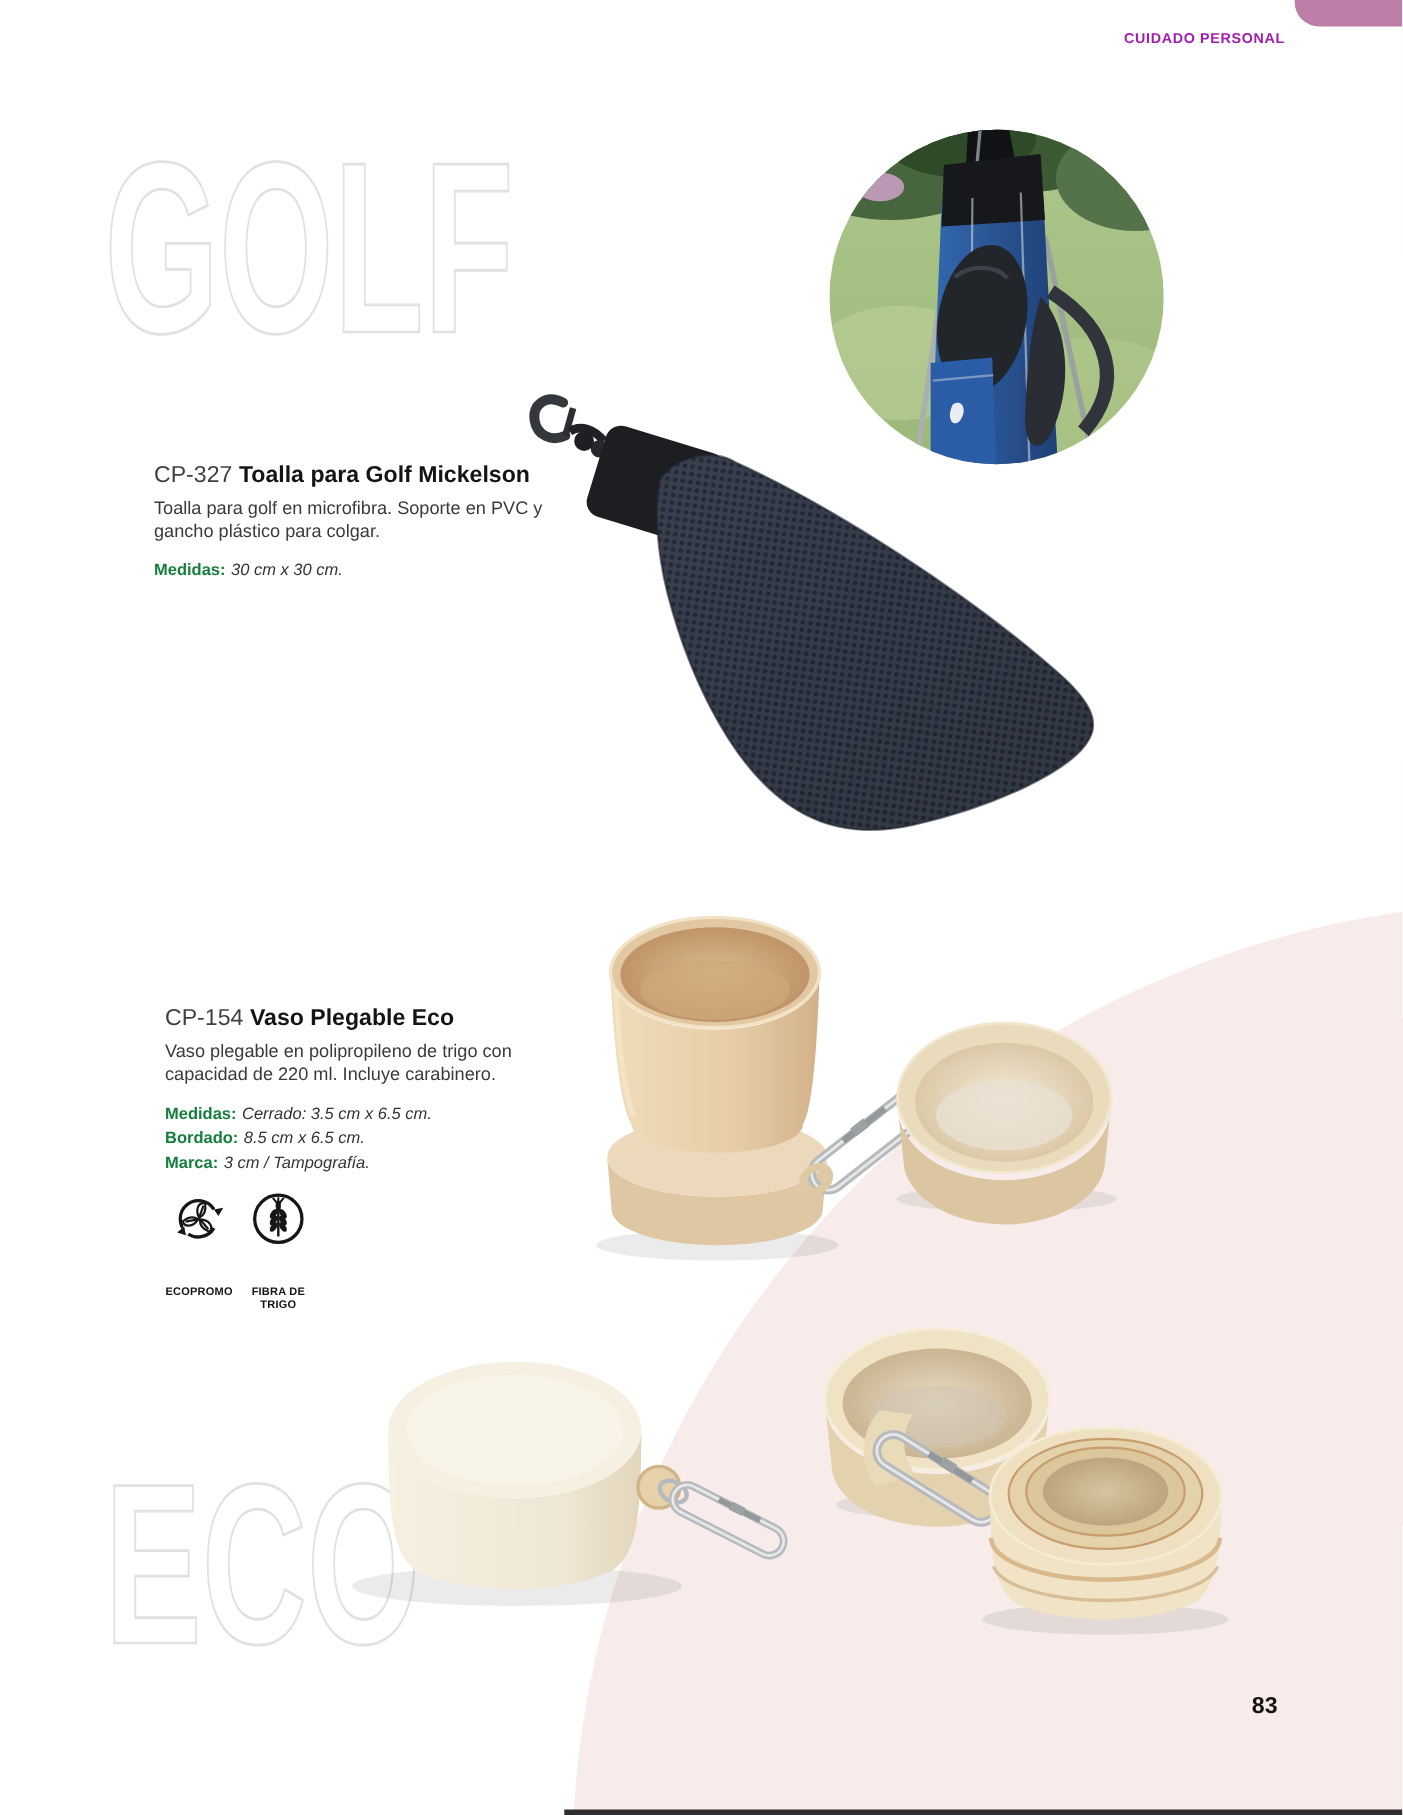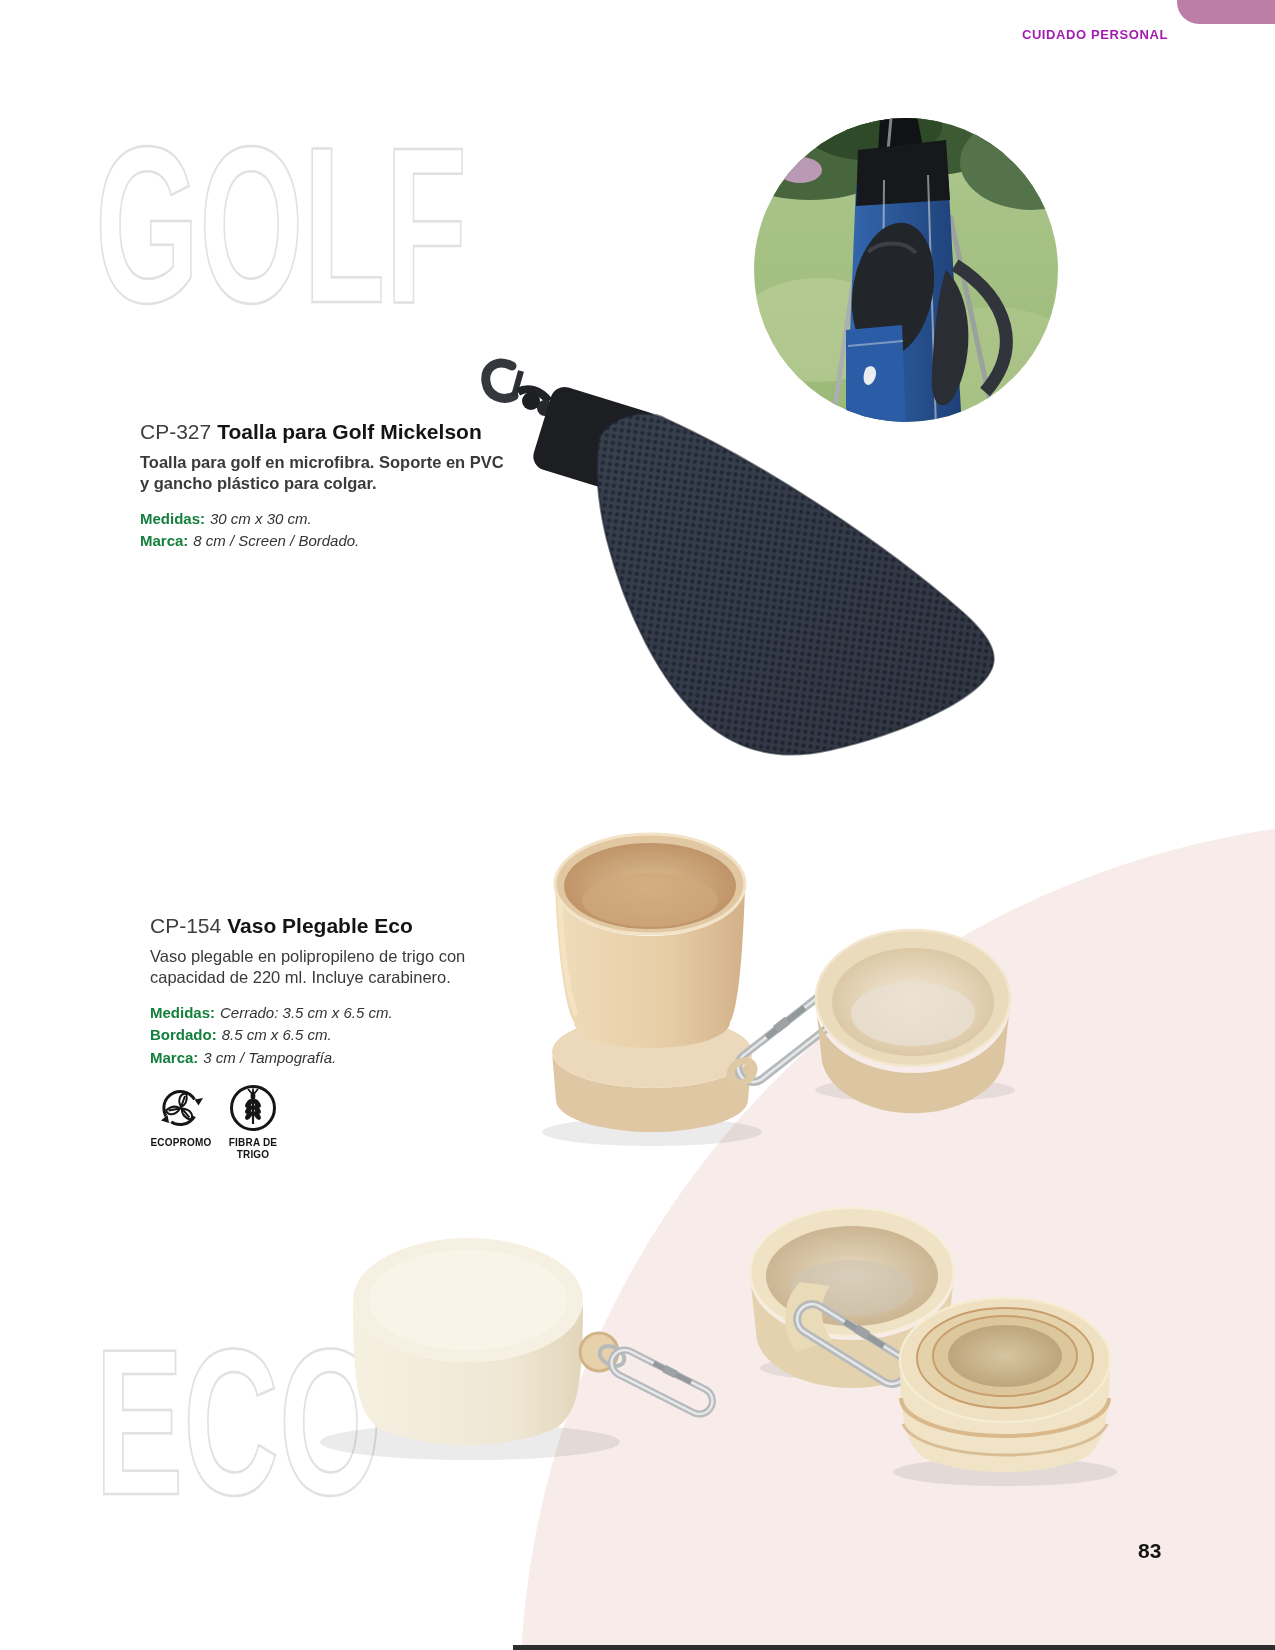--- a/index.html
+++ b/index.html
@@ -18,27 +18,27 @@
                background:#2d2d2d;z-index:3;}
   .watermarks{z-index:1;}
   .photos{z-index:3;}
   
   .product-block{position:absolute;z-index:4;}
   #product-1{left:140px;top:420px;width:390px;}
   #product-2{left:150px;top:914px;width:365px;}
   .product-title{font-size:21px;color:#3f3f3f;white-space:nowrap;}
   .product-title .name{font-weight:bold;color:#141414;margin-left:6px;}
   .product-desc{margin-top:8px;font-size:16.5px;line-height:1.3;color:#3a3a3a;}
-  #product-1 .product-desc{width:370px;font-weight:bold;}
+  #product-1 .product-desc{width:370px;}
   #product-2 .product-desc{width:350px;}
   .product-specs{margin-top:13px;font-size:15px;line-height:1.5;}
   .spec-label{font-weight:bold;color:#15803d;}
   .spec-value{font-style:italic;color:#333;margin-left:5px;}
   .badges{margin-top:14px;display:flex;gap:14px;margin-left:2px;}
-  .badge{display:flex;flex-direction:column;align-items:center;width:58px;}
+  .badge{display:flex;flex-direction:column;align-items:center;width:58px;gap:32px;}
   .badge svg{width:50px;height:50px;display:block;}
   .badge-label{margin-top:4px;font-size:10px;font-weight:bold;text-align:center;
                line-height:1.2;color:#141414;letter-spacing:.2px;}
   .page-number{position:absolute;left:1138px;top:1539px;font-size:21px;font-weight:bold;
                color:#141414;z-index:4;}
 </style>
 </head>
 <body>
 
 <div class="page">
@@ -231,23 +231,20 @@
 
   <div class="product-block" id="product-1">
     <div class="product-title">
       <span>CP-327</span><span class="name">Toalla para Golf Mickelson</span>
     </div>
     <div class="product-desc">Toalla para golf en microfibra. Soporte en PVC y gancho plástico para colgar.</div>
     <div class="product-specs">
       <div>
         <span class="spec-label">Medidas:</span><span class="spec-value">30 cm x 30 cm.</span>
       </div>
-      <div>
-        <span class="spec-label">Marca:</span><span class="spec-value">8 cm / Screen / Bordado.</span>
-      </div>
     </div>
   </div>
 
   <div class="product-block" id="product-2">
     <div class="product-title">
       <span>CP-154</span><span class="name">Vaso Plegable Eco</span>
     </div>
     <div class="product-desc">Vaso plegable en polipropileno de trigo con capacidad de 220 ml. Incluye carabinero.</div>
     <div class="product-specs">
       <div>

